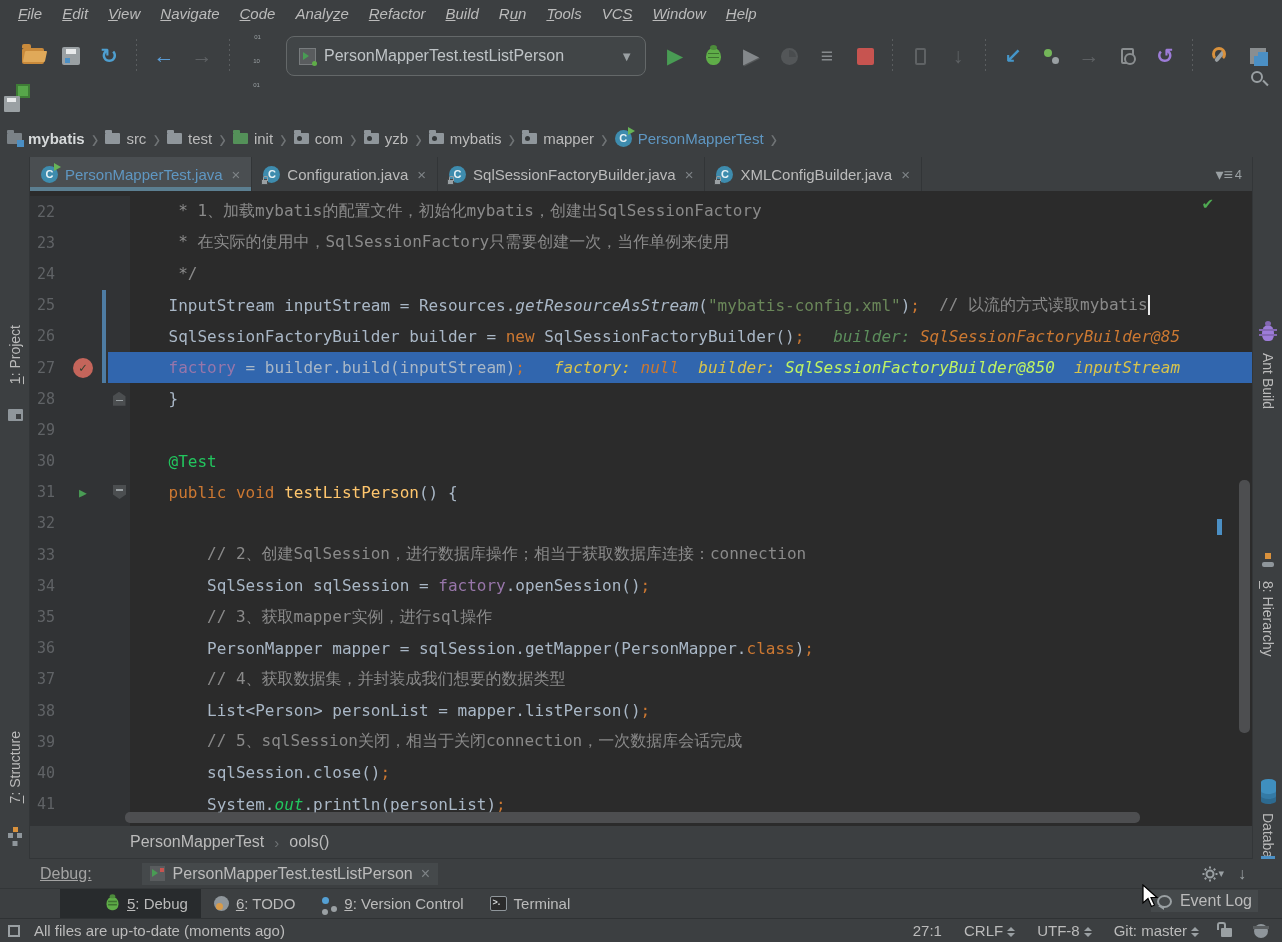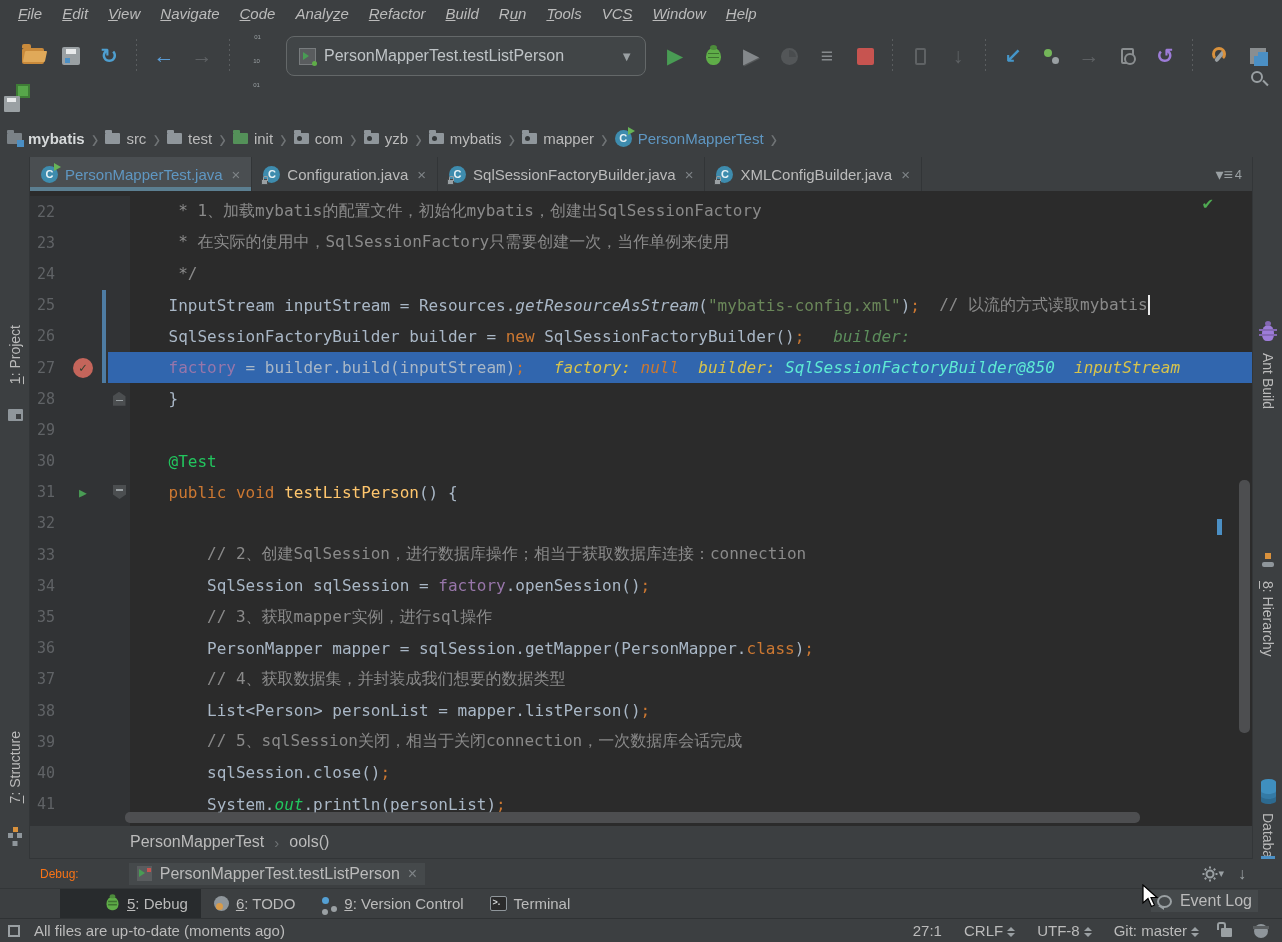--- a/index.html
+++ b/index.html
@@ -129,34 +129,34 @@
   .bp { width:20px; height:20px; border-radius:50%; background:#c4655b; color:#33402f; font-size:13px; font-weight:bold; text-align:center; line-height:20px; }
   .g-run { color:#499c54; font-size:13px; }
   .foldmark { width:13px; height:14px; background:#4b4e50; clip-path:polygon(50% 0,100% 32%,100% 100%,0 100%,0 32%); position:relative; }
   .foldmark::after { content:""; position:absolute; left:3px; top:8px; width:7px; height:1.5px; background:#9aa0a3; }
   .foldmark.down { transform:rotate(180deg); }
 
   .s-d{color:#a9b7c6} .s-cm{color:#8a8a8a} .s-kw{color:#cc7832} .s-str{color:#6a8759}
   .s-ann{color:#22c55e} .s-md{color:#ffc66d} .s-fld{color:#9876aa} .s-semi{color:#cc7832}
   .s-sm{color:#a9b7c6;font-style:italic} .s-sf{color:#22c55e;font-style:italic}
   .s-hinty{color:#d6c34d;font-style:italic} .s-hintv{color:#cb7832;font-style:italic}
-  .s-hintg{color:#5c8e5c;font-style:italic} .s-hintt{color:#5eead4;font-style:italic}
+  .s-hintg{color:#5c8e5c;font-style:italic} .s-hintt{color:#bef264;font-style:italic}
   .caret { display:inline-block; width:2px; height:20px; background:#e8e8e8; vertical-align:middle; }
 
   #ed-check { position:absolute; right:38px; top:4px; color:#4faa52; font-size:15px; font-weight:bold; }
   #vscroll { position:absolute; right:2px; top:289px; width:11px; height:253px; background:#595b5d; border-radius:5px; opacity:.75; }
   #stripe-mark { position:absolute; right:30px; top:328px; width:5px; height:16px; background:#4b8fc4; }
   #hscroll { position:absolute; left:95px; bottom:3px; width:1015px; height:11px; background:#595b5d; border-radius:5px; opacity:.75; }
 
   
   #ed-breadcrumbs { position:absolute; left:30px; top:826px; width:1222px; height:33px; background:#3c3f41; display:flex; align-items:center; padding-left:100px; font-size:16px; color:#bbbbbb; border-bottom:1px solid #323537; }
   #ed-breadcrumbs .sep { color:#6f7375; margin:0 10px; font-size:15px; }
 
   #debug-header { position:absolute; left:0; top:859px; width:100%; height:29px; background:#3c3f41; display:flex; align-items:center; }
-  #debug-header .dbg-label { margin-left:40px; font-size:12px; color:#f97316; }
+  #debug-header .dbg-label { margin-left:40px; font-size:16px; color:#a3a3a3;text-decoration:underline; }
   .dbg-tab { display:flex; align-items:center; gap:8px; margin-left:50px; padding:2px 8px; font-size:16px; color:#bbbbbb; background:#45494b; }
   .dbg-cfg-icon { width:15px; height:15px; background:#595c5e; position:relative; }
   .dbg-cfg-icon::before { content:""; position:absolute; left:2px; top:3px; border-left:6px solid #499c54; border-top:4px solid transparent; border-bottom:4px solid transparent; }
   .dbg-cfg-icon::after { content:""; position:absolute; right:1px; top:2px; width:4px; height:4px; background:#c75450; }
   #debug-header .hdr-icons { margin-left:auto; display:flex; align-items:center; gap:14px; margin-right:36px; color:#9aa0a3; }
 
   #toolwin-bar { position:absolute; left:0; top:888px; width:100%; height:30px; background:#3c3f41; border-top:1px solid #333638; display:flex; align-items:stretch; padding-left:60px; }
   .tw-item { display:flex; align-items:center; gap:7px; padding:0 13px; font-size:15px; color:#bbbbbb; }
   .tw-item.active { background:#282b2d;padding-left:45px; }
   .tw-item u { text-decoration:underline; }
@@ -428,21 +428,21 @@
           <span class="g-ico"></span>
           <span class="g-chg on"></span>
           <span class="g-fold"></span>
           <span class="codeline"><span class="s-d">    InputStream inputStream = Resources.</span><span class="s-sm">getResourceAsStream</span><span class="s-d">(</span><span class="s-str">"mybatis-config.xml"</span><span class="s-d">)</span><span class="s-semi">;</span><span class="s-cm">  // 以流的方式读取mybatis</span><span class="caret"></span></span>
         </div>
         <div class="cline">
           <span class="g-num">26</span>
           <span class="g-ico"></span>
           <span class="g-chg on"></span>
           <span class="g-fold"></span>
-          <span class="codeline"><span class="s-d">    SqlSessionFactoryBuilder builder = </span><span class="s-kw">new</span><span class="s-d"> SqlSessionFactoryBuilder()</span><span class="s-semi">;</span><span class="s-hintg">   builder: </span></span>
+          <span class="codeline"><span class="s-d">    SqlSessionFactoryBuilder builder = </span><span class="s-kw">new</span><span class="s-d"> SqlSessionFactoryBuilder()</span><span class="s-semi">;</span><span class="s-hintg">   builder: </span><span class="s-hintv">SqlSessionFactoryBuilder@85</span></span>
         </div>
         <div class="cline exec">
           <span class="g-num">27</span>
           <span class="g-ico">
             <span class="bp">✓</span>
           </span>
           <span class="g-chg on"></span>
           <span class="g-fold"></span>
           <span class="codeline"><span class="s-fld">    factory</span><span class="s-d"> = builder.build(inputStream)</span><span class="s-semi">;</span><span class="s-hinty">   factory: </span><span class="s-hintv">null</span><span class="s-hinty">  builder: </span><span class="s-hintt">SqlSessionFactoryBuilder@850</span><span class="s-hinty">  inputStream</span></span>
         </div>

